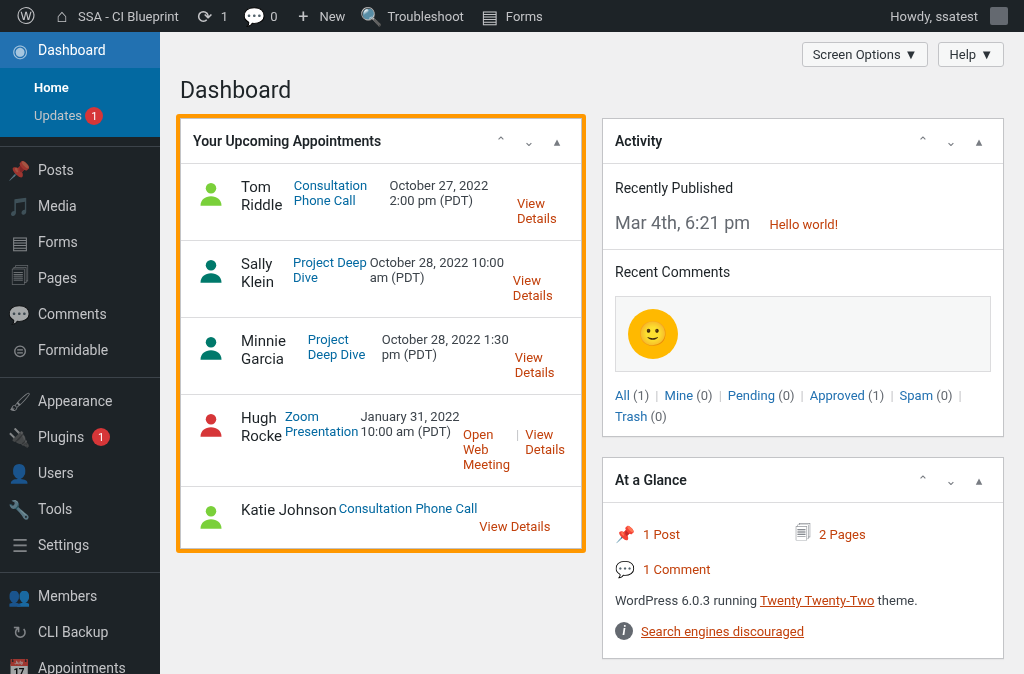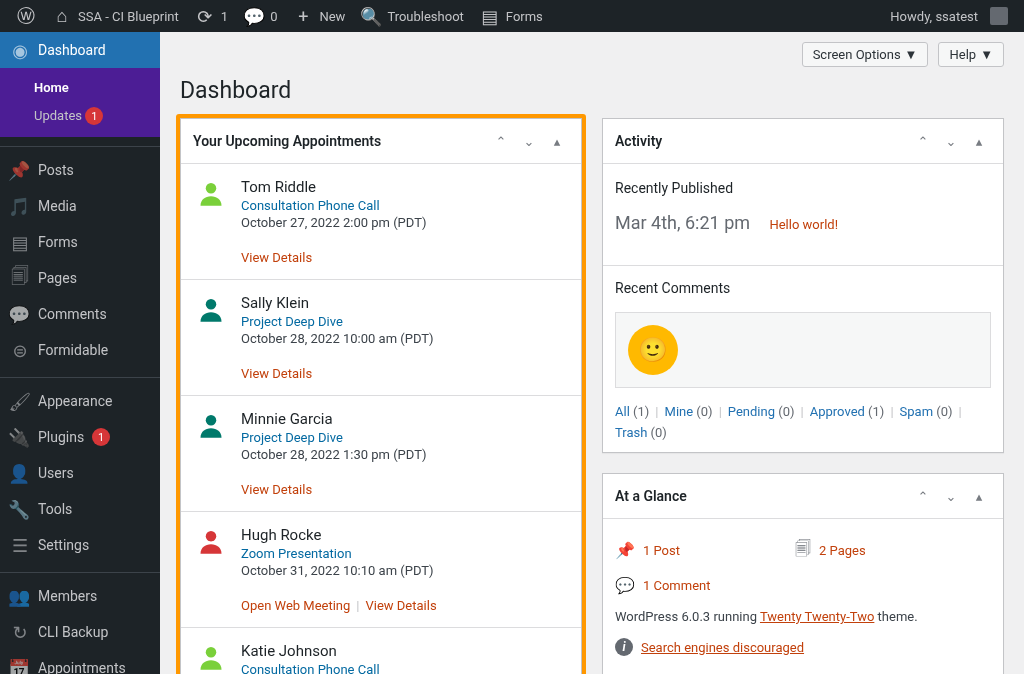--- a/index.html
+++ b/index.html
@@ -6,21 +6,21 @@
 body{background:#f0f0f1;color:#1d2327;font-size:13px;overflow:hidden}
 .adminbar{height:32px;background:#1d2327;color:#c3c4c7;display:flex;align-items:center;justify-content:space-between;padding:0 8px;font-size:13px}
 .adminbar-left,.adminbar-right{display:flex;align-items:center;gap:0}
 .adminbar-item{display:flex;align-items:center;gap:6px;padding:0 8px;height:32px;cursor:pointer;color:#c3c4c7}
 .ab-icon{width:20px;height:20px;display:inline-flex;align-items:center;justify-content:center;font-size:18px}
 .wrap{display:flex;height:642px}
 .sidebar{width:160px;background:#1d2327;color:#fff;font-size:14px;overflow-y:auto}
 .sidebar-item{display:flex;align-items:center;gap:8px;padding:8px 10px;cursor:pointer;color:#c3c4c7;position:relative}
 .sidebar-item.current{background:#2271b1;color:#fff;font-weight:400}
 .sidebar-item.current::after{content:"";position:absolute;right:-8px;top:50%;transform:translateY(-50%);border:8px solid transparent;border-right-color:#f0f0f1}
-.sidebar-sub{background:#4c1d95;padding:6px 0}
+.sidebar-sub{background:#0369a1;padding:6px 0}
 .sidebar-sub-item{padding:6px 12px 6px 34px;color:#c3c4c7;cursor:pointer;font-size:13px}
 .sidebar-sub-item.current{color:#fff;font-weight:600}
 .badge{background:#d63638;color:#fff;border-radius:10px;min-width:18px;height:18px;font-size:11px;display:inline-flex;align-items:center;justify-content:center;padding:0 5px}
 .si-icon{width:20px;height:20px;display:inline-flex;align-items:center;justify-content:center;opacity:.6;font-size:18px}
 .sep{height:5px;border-bottom:1px solid #3c434a;margin:5px 0}
 .content{flex:1;padding:0 20px 20px;overflow-y:auto}
 .topbar{display:flex;justify-content:flex-end;gap:10px;padding:10px 0}
 .btn{background:#f6f7f7;border:1px solid #c3c4c7;padding:4px 10px;font-size:13px;cursor:pointer;border-radius:3px;display:inline-flex;align-items:flex-start;gap:4px;color:#2c3338}
 h1{font-size:23px;font-weight:400;margin:0 0 14px;color:#1d2327}
 .cols{display:flex;gap:20px}
@@ -29,21 +29,21 @@
 .highlight{border:4px solid #ff9800;border-radius:3px;padding:0;margin:-4px}
 .widget-head{display:flex;align-items:center;justify-content:space-between;padding:10px 12px;border-bottom:1px solid #dcdcde}
 .widget-title{font-size:14px;font-weight:600}
 .widget-ctrl{display:flex;gap:4px}
 .ctrl-btn{width:24px;height:24px;display:flex;align-items:center;justify-content:center;color:#787c82;cursor:pointer}
 .widget-body{padding:12px}
 .appt{display:flex;gap:14px;padding:14px 16px;border-bottom:1px solid #dcdcde}
 .appt:last-child{border-bottom:none}
 .avatar{width:30px;flex-shrink:0;margin-top:2px}
 .avatar svg{width:28px;height:28px}
-.appt-content{display:flex;flex-direction:column;gap:2px}
+.appt-content{display:flex;flex-direction:row;gap:2px}
 .appt-name{font-weight:400;font-size:15px;color:#1d2327}
 .appt-type{font-size:13px;color:#0369a1}
 .appt-time{font-size:13px;color:#3c434a}
 .appt-links{display:flex;gap:6px;font-size:13px;margin-top:18px}
 .link{color:#c2410c;cursor:pointer}
 .divider{color:#c3c4c7}
 .activity-row{padding:8px 0}
 .sub-head{font-size:14px;font-weight:400;padding:4px 0 8px;color:#1d2327}
 .meta{color:#646970;font-size:18px}
 .comment-box{background:#f6f7f7;border:1px solid #dcdcde;padding:12px;display:flex;gap:12px;margin:8px 0}
@@ -250,21 +250,21 @@
     <div class="appt">
       <div class="avatar">
         <svg viewBox="0 0 24 24">
                       <circle cx="12" cy="7" r="4.5" fill="#d63638"></circle>
                       <path d="M3 22c0-5 4-8 9-8s9 3 9 8" fill="#d63638"></path>
                     </svg>
       </div>
       <div class="appt-content">
         <div class="appt-name">Hugh Rocke</div>
         <div class="appt-type">Zoom Presentation</div>
-        <div class="appt-time">October 31, 2022 10:10 am (PDT)</div>
+        <div class="appt-time">January 31, 2022 10:00 am (PDT)</div>
         <div class="appt-links">
                       <span class="link">Open Web Meeting</span> 
                       <span class="divider">|</span> 
                       <span class="link">View Details</span>
                     </div>
       </div>
     </div>
     <div class="appt">
       <div class="avatar">
         <svg viewBox="0 0 24 24">
@@ -296,21 +296,21 @@
               <span class="ctrl-btn">▴</span>
             </div>
           </div>
           <div class="widget-body">
             <div class="sub-head">Recently Published</div>
             <div class="activity-row">
               <span class="meta">Mar 4th, 6:21 pm</span>
               &nbsp;&nbsp;&nbsp;&nbsp;
               <span class="link">Hello world!</span>
             </div>
-            <div style="border-top:1px solid #dcdcde;margin:24px -12px 0;padding:10px 12px 0">
+            <div style="border-top:1px solid #dcdcde;margin:8px -12px 0;padding:10px 12px 0">
             <div class="sub-head">Recent Comments</div>
             <div class="comment-box">
               <div class="comment-av">🙂</div>
             </div>
             <div class="filters">
               <span><span class="link">All</span> <span>(1)</span></span>
                   <span class="divider">|</span>
               <span><span class="link">Mine</span> <span>(0)</span></span>
                   <span class="divider">|</span>
               <span><span class="link">Pending</span> <span>(0)</span></span>

